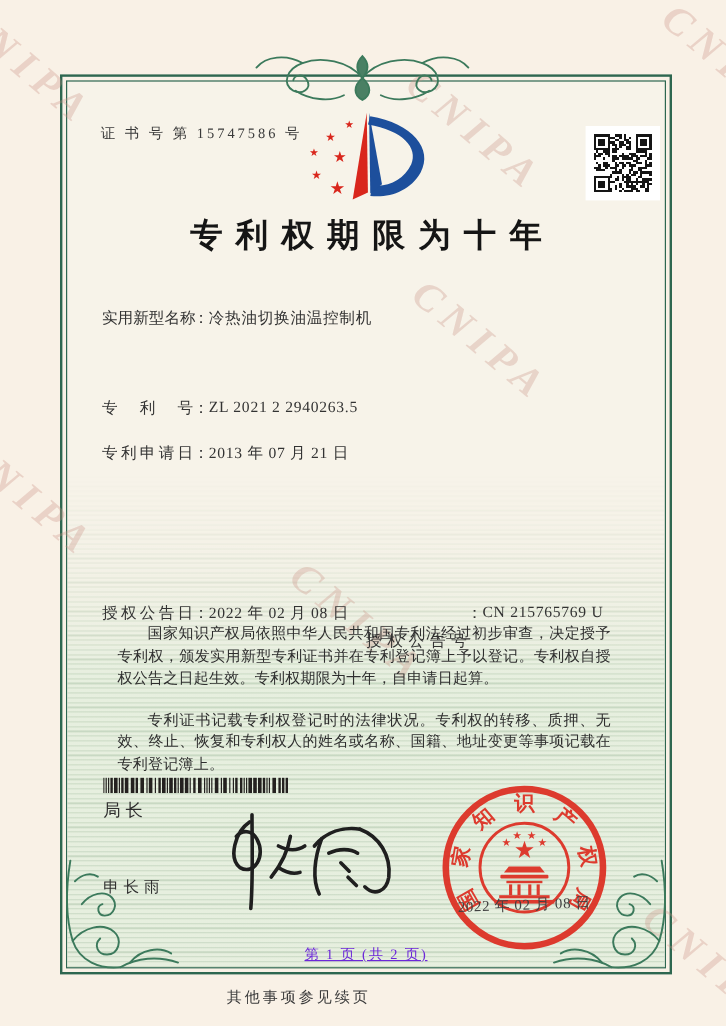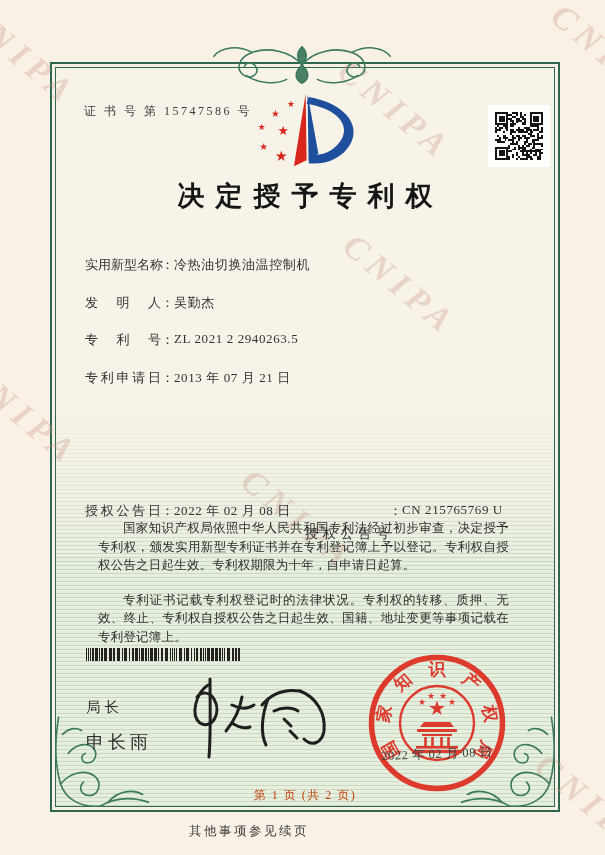--- a/index.html
+++ b/index.html
@@ -27,27 +27,27 @@
   .flabel{display:inline-block;width:76px;text-align:justify;text-align-last:justify;vertical-align:top;font-family:Liberation Mono, monospace;}
   .colon{display:inline-block;vertical-align:top;}
   .fvalue{display:inline-block;vertical-align:top;letter-spacing:.6px;font-family:Liberation Serif, serif;}
   .addr .fvalue{white-space:normal;word-break:break-all;width:352px;line-height:17px;}
   .auth2{position:absolute;left:220px;top:0;white-space:nowrap;}
   .auth2 .flabel{width:84px;margin-top:23px;}
   .paras{left:82px;top:503px;width:443px;font-size:12.5px;line-height:18.6px;
          text-align:justify;letter-spacing:.2px;color:#2e2e2e;}
   .paras p{margin:16px;text-indent:2em;}
   .barcode{left:86px;top:648px;}
-  .director-title{left:86px;top:698px;font-size:14.5px;letter-spacing:4px;color:#2f2f2f;}
-  .director-name{left:86px;top:730px;font-size:18px;letter-spacing:4px;color:#2f2f2f;}
+  .director-title{left:86px;top:666px;font-size:14.5px;letter-spacing:4px;color:#2f2f2f;}
+  .director-name{left:86px;top:730px;font-size:13px;letter-spacing:4px;color:#2f2f2f;}
   .sig{left:170px;top:663px;}
   .sealwrap{left:362px;top:648px;width:150px;height:150px;z-index:2;}
   .sealdate{left:362px;top:746px;width:150px;text-align:center;font-size:12.5px;color:#414141;
             letter-spacing:.5px;transform:rotate(-2deg);z-index:4;}
-  .pageinfo{left:50px;top:787px;width:510px;text-align:center;font-size:12px;letter-spacing:1.5px;color:#c2410c;}
+  .pageinfo{left:50px;top:787px;width:510px;text-align:center;font-size:12px;letter-spacing:1.5px;color:#6d28d9;text-decoration:underline;}
   .footnote{left:0;top:823px;width:498px;text-align:center;font-size:12.5px;letter-spacing:2.5px;color:#3a3a3a;}
   .logo{left:250px;top:90px;}
   .qr{left:488px;top:105px;background:#fff;padding:3px;line-height:0;}
   .flourish{left:206px;top:42px;z-index:2;}
   .corner-l{left:51px;top:715px;z-index:2;}
   .corner-r{left:454px;top:715px;z-index:2;transform:scaleX(-1);}
 </style>
 </head>
 <body>
 
@@ -351,44 +351,41 @@
             <path fill-rule="evenodd" d="M2,2h7v7h-7z M3,3h5v5h-5z"></path>
             <rect x="4" y="4" width="3" height="3"></rect>
             <path fill-rule="evenodd" d="M20,2h7v7h-7z M21,3h5v5h-5z"></path>
             <rect x="22" y="4" width="3" height="3"></rect>
             <path fill-rule="evenodd" d="M2,20h7v7h-7z M3,21h5v5h-5z"></path>
             <rect x="4" y="22" width="3" height="3"></rect>
           </g>
       </svg>
     </div>
 
-    <div class="abs title">决定授予专利权</div>
+    <div class="abs title">专利权期限为十年</div>
 
     <div class="abs row" style="top:256px">
       <span class="flabel">实用新型名称</span><span class="colon">：</span><span class="fvalue">冷热油切换油温控制机</span>
-    </div>
-    <div class="abs row" style="top:294px">
-      <span class="flabel">发明人</span><span class="colon">：</span><span class="fvalue">吴勤杰</span>
     </div>
     <div class="abs row" style="top:331px">
       <span class="flabel">专利号</span><span class="colon">：</span><span class="fvalue">ZL 2021 2 2940263.5</span>
     </div>
     <div class="abs row" style="top:369px">
       <span class="flabel">专利申请日</span><span class="colon">：</span><span class="fvalue">2013 年 07 月 21 日</span>
     </div>
     <div class="abs row" style="top:502px">
       <span class="flabel">授权公告日</span><span class="colon">：</span><span class="fvalue">2022 年 02 月 08 日</span>
       <span class="auth2">
         <span class="flabel">授权公告号</span><span class="colon">：</span><span class="fvalue">CN 215765769 U</span>
       </span>
     </div>
 
     <div class="abs paras">
       <p>国家知识产权局依照中华人民共和国专利法经过初步审查，决定授予专利权，颁发实用新型专利证书并在专利登记簿上予以登记。专利权自授权公告之日起生效。专利权期限为十年，自申请日起算。</p>
-      <p>专利证书记载专利权登记时的法律状况。专利权的转移、质押、无效、终止、专利权自授权公告之日起生效、国籍、地址变更等事项记载在专利登记簿上。</p>
+      <p>专利证书记载专利权登记时的法律状况。专利权的转移、质押、无效、终止、恢复和专利权人的姓名或名称、国籍、地址变更等事项记载在专利登记簿上。</p>
     </div>
 
     <svg class="abs barcode" width="158" height="13" viewBox="0 0 158 13" preserveAspectRatio="none">
       <g id="barcode-bars" fill="#24211f">
           <rect x="0" y="0" width="1" height="13"></rect>
           <rect x="2" y="0" width="1" height="13"></rect>
           <rect x="4" y="0" width="1" height="13"></rect>
           <rect x="6" y="0" width="2" height="13"></rect>
           <rect x="9" y="0" width="3" height="13"></rect>
           <rect x="13" y="0" width="1" height="13"></rect>

